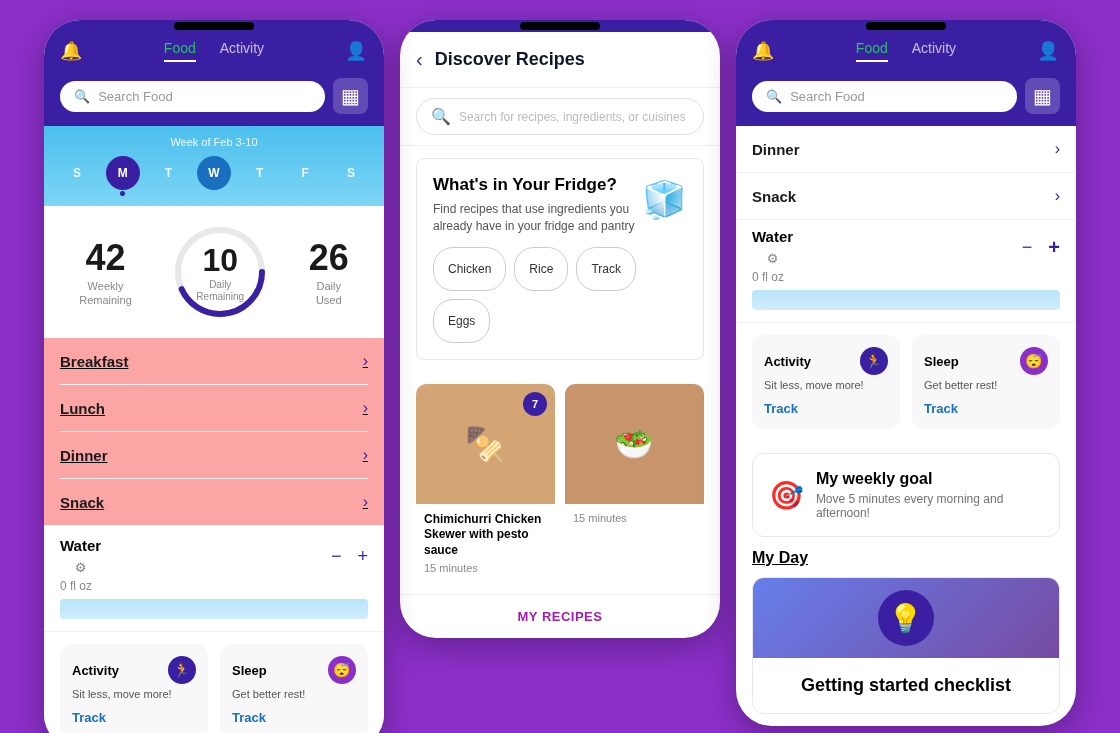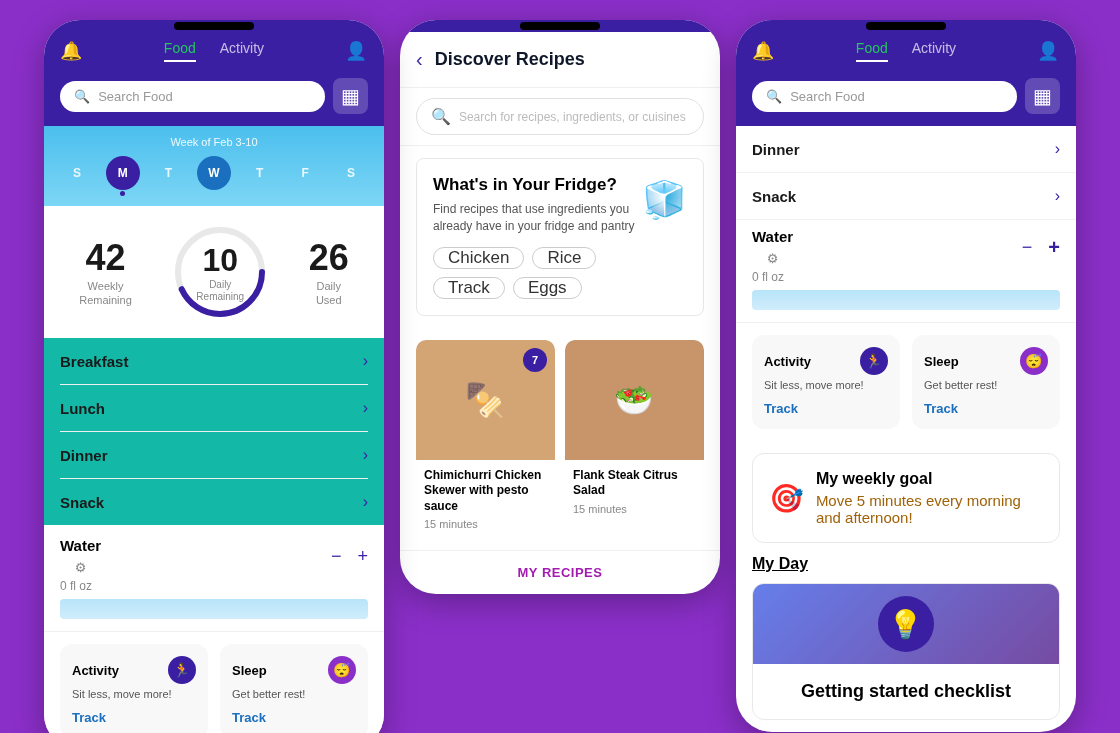--- a/index.html
+++ b/index.html
@@ -189,22 +189,23 @@
       color: #1a1a1a;
     }
     .donut-sublabel {
       font-size: 10px;
       color: #888;
       line-height: 1.2;
     }
 
     
     .meal-list {
-      background: #14b8a6;
+      background: #fca5a5;
       padding: 0 16px;
+      text-decoration: underline;
     }
     .meal-row {
       display: flex;
       align-items: center;
       justify-content: space-between;
       padding: 14px 0;
       border-bottom: 1px solid #f0f0f0;
     }
     .meal-row:last-child { border-bottom: none; }
     .meal-name {
@@ -374,22 +375,22 @@
     }
     .ingredient-pills {
       display: flex;
       gap: 8px;
       flex-wrap: wrap;
       margin-top: 12px;
     }
     .pill {
       border: 1px solid #ccc;
       border-radius: 20px;
-      padding: 0 14px;
-      font-size: 17px;
+      padding: 14px 14px;
+      font-size: 12px;
       color: #333;
     }
 
     
     .featured-section {
       padding: 12px 16px;
     }
     .featured-title {
       font-size: 15px;
       font-weight: 700;
@@ -477,22 +478,22 @@
     }
     .goal-icon {
       font-size: 28px;
     }
     .goal-text h3 {
       font-size: 16px;
       font-weight: 700;
       margin-bottom: 4px;
     }
     .goal-text p {
-      font-size: 15px;
-      color: #a16207;
+      font-size: 12px;
+      color: #737373;
     }
     .my-day-section {
       padding: 0 16px 12px;
     }
     .my-day-title {
       font-size: 16px;
       font-weight: 700;
       margin-bottom: 10px;
       text-decoration: underline;
     }
@@ -705,21 +706,20 @@
           <div class="recipe-img-placeholder">🍢</div>
           <div class="recipe-badge">7</div>
           <div class="recipe-card-body">
             <div class="recipe-card-name">Chimichurri Chicken Skewer with pesto sauce</div>
             <div class="recipe-time">15 minutes</div>
           </div>
         </div>
         <div class="recipe-card">
           <div class="recipe-img-placeholder2">🥗</div>
           <div class="recipe-card-body">
-            <div class="recipe-card-name">Flank Steak Citrus Salad</div>
             <div class="recipe-time">15 minutes</div>
           </div>
         </div>
       </div>
     </div>
 
     <div class="my-recipes-btn">MY RECIPES</div>
   </div>
 
   <div class="phone-frame">

